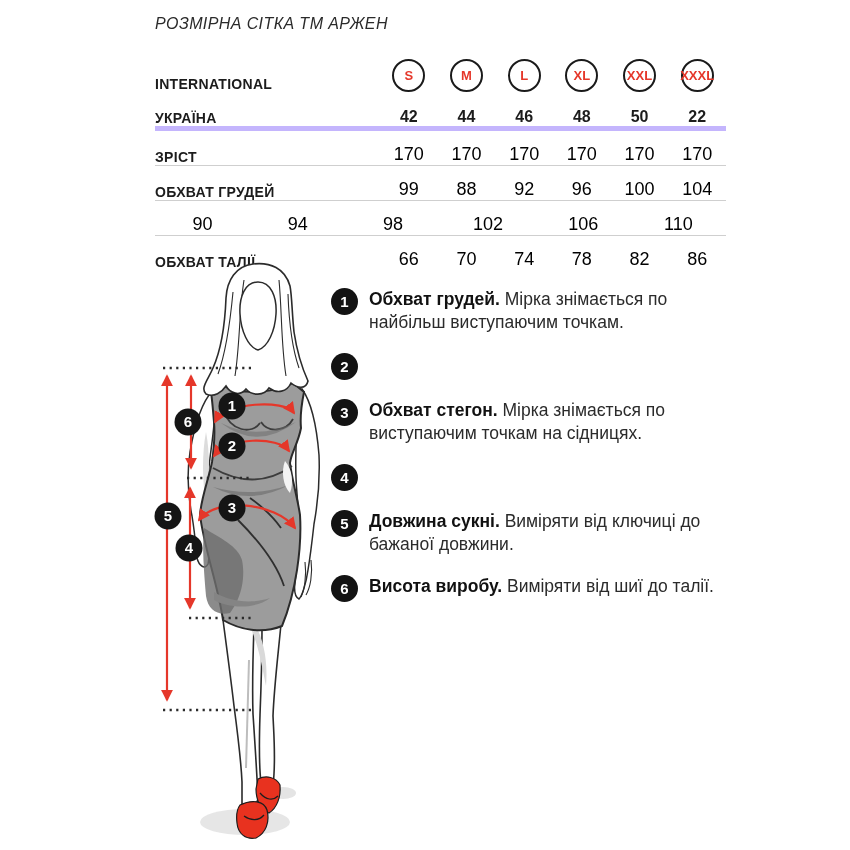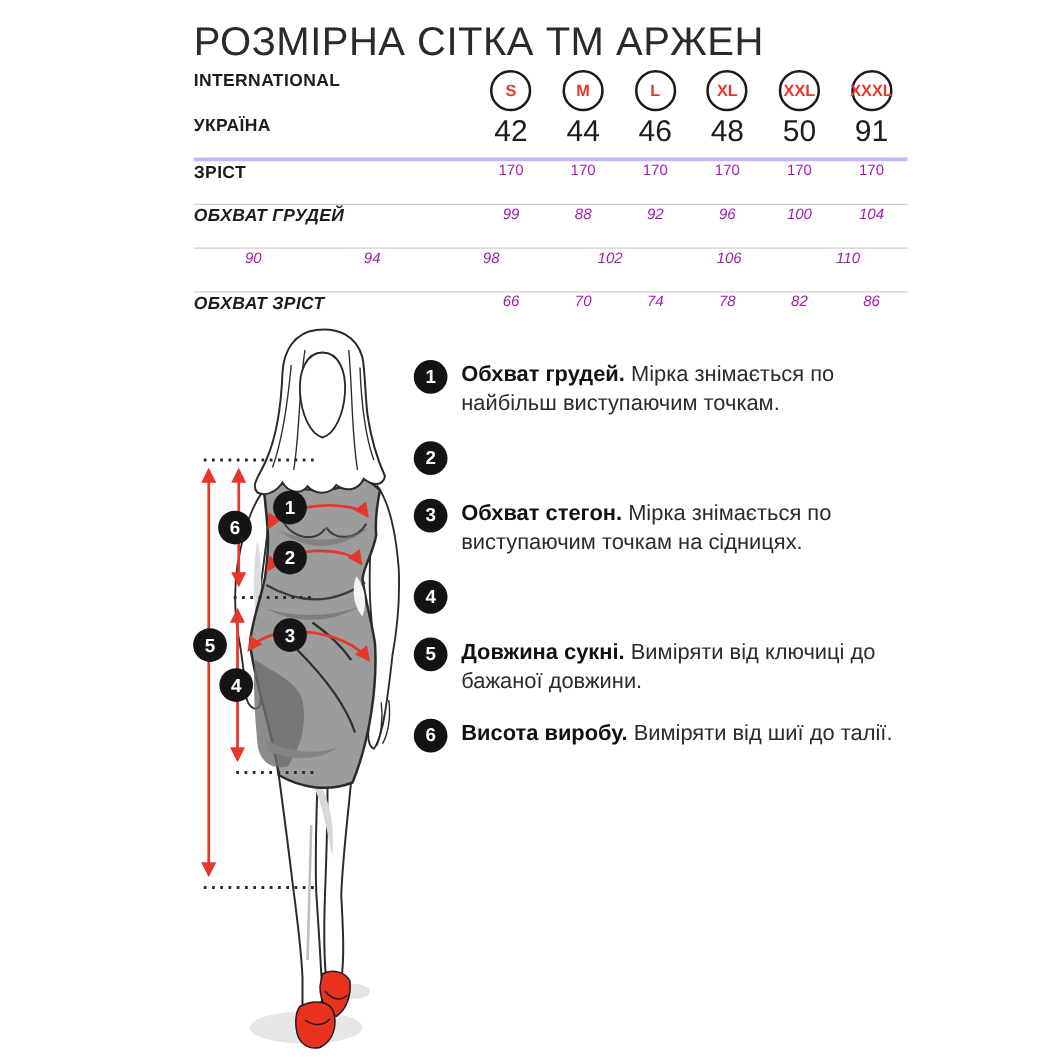--- a/index.html
+++ b/index.html
@@ -5,42 +5,43 @@
   html,body { margin:0; padding:0; }
   body {
     width:850px; height:850px; position:relative;
     background:#ffffff; overflow:hidden;
     font-family:"Liberation Sans", sans-serif;
     color:#1c1c1c;
   }
   
   .page-title {
     position:absolute; left:155px; top:15px;
-    font-size:32px; font-weight:400; letter-spacing:0.4px; color:#2a2a2a;
+    font-size:16px; font-weight:400; letter-spacing:0.4px; color:#2a2a2a;
     white-space:nowrap;
+    font-style:italic;
   }
   
   .size-table { position:absolute; left:155px; top:56px; width:571px; }
-  .t-row { display:flex; align-items:flex-start; height:34px; }
+  .t-row { display:flex; align-items:flex-end; height:34px; }
   .t-row.intl { height:36px; }
   .t-label {
     flex:0 0 225px; font-size:14px; font-weight:700; letter-spacing:0.3px;
     color:#1c1c1c; white-space:nowrap;
   }
   .t-cell { flex:1 1 0; text-align:center; display:flex; align-items:center; justify-content:center; }
   .size-circle {
     width:29px; height:29px; border:2px solid #1a1a1a; border-radius:50%;
     display:flex; align-items:center; justify-content:center;
     color:#e5372a; font-size:13px; font-weight:700; line-height:1;
     white-space:nowrap; overflow:visible;
   }
-  .ua-val { font-size:24px; font-weight:400; color:#1c1c1c; }
-  .data-rows { border-top:3px solid #c4b5fd; }
-  .data-row + .data-row { border-top:1.5px solid #cfcfcf;font-style:italic; }
-  .gray-val { font-size:12px; font-weight:400; color:#a21caf; }
+  .ua-val { font-size:16px; font-weight:700; color:#1c1c1c; }
+  .data-rows { border-top:5px solid #c4b5fd; }
+  .data-row + .data-row { border-top:1.5px solid #cfcfcf; }
+  .gray-val { font-size:18px; font-weight:400; color:#000000; }
   
   .legend { position:absolute; left:331px; top:288px; width:400px; }
   .legend-item { display:flex; gap:11px; margin-bottom:19px; }
   .legend-num {
     flex:0 0 27px; width:27px; height:27px; border-radius:50%;
     background:#131313; color:#ffffff; display:flex; align-items:center;
     justify-content:center; font-size:15px; font-weight:700; margin-top:0px;
   }
   .legend-text { width:352px; font-size:17.5px; line-height:23px; color:#2b2b2b; }
   .legend-title { font-weight:700; color:#111111; }
@@ -78,21 +79,21 @@
         <span class="size-circle">XXXL</span>
       </div>
   </div>
   <div class="t-row">
     <div class="t-label">УКРАЇНА</div>
     <div class="t-cell ua-val">42</div>
     <div class="t-cell ua-val">44</div>
     <div class="t-cell ua-val">46</div>
     <div class="t-cell ua-val">48</div>
     <div class="t-cell ua-val">50</div>
-    <div class="t-cell ua-val">91</div>
+    <div class="t-cell ua-val">22</div>
   </div>
   <div class="data-rows">
     <div class="t-row data-row">
       <div class="t-label">ЗРІСТ</div>
       <div class="t-cell gray-val">170</div>
       <div class="t-cell gray-val">170</div>
       <div class="t-cell gray-val">170</div>
       <div class="t-cell gray-val">170</div>
       <div class="t-cell gray-val">170</div>
       <div class="t-cell gray-val">170</div>
@@ -108,21 +109,21 @@
     </div>
     <div class="t-row data-row">
       <div class="t-cell gray-val">90</div>
       <div class="t-cell gray-val">94</div>
       <div class="t-cell gray-val">98</div>
       <div class="t-cell gray-val">102</div>
       <div class="t-cell gray-val">106</div>
       <div class="t-cell gray-val">110</div>
     </div>
     <div class="t-row data-row">
-      <div class="t-label">ОБХВАТ ЗРІСТ</div>
+      <div class="t-label">ОБХВАТ ТАЛІЇ</div>
       <div class="t-cell gray-val">66</div>
       <div class="t-cell gray-val">70</div>
       <div class="t-cell gray-val">74</div>
       <div class="t-cell gray-val">78</div>
       <div class="t-cell gray-val">82</div>
       <div class="t-cell gray-val">86</div>
     </div>
   </div>
 </div>
 

